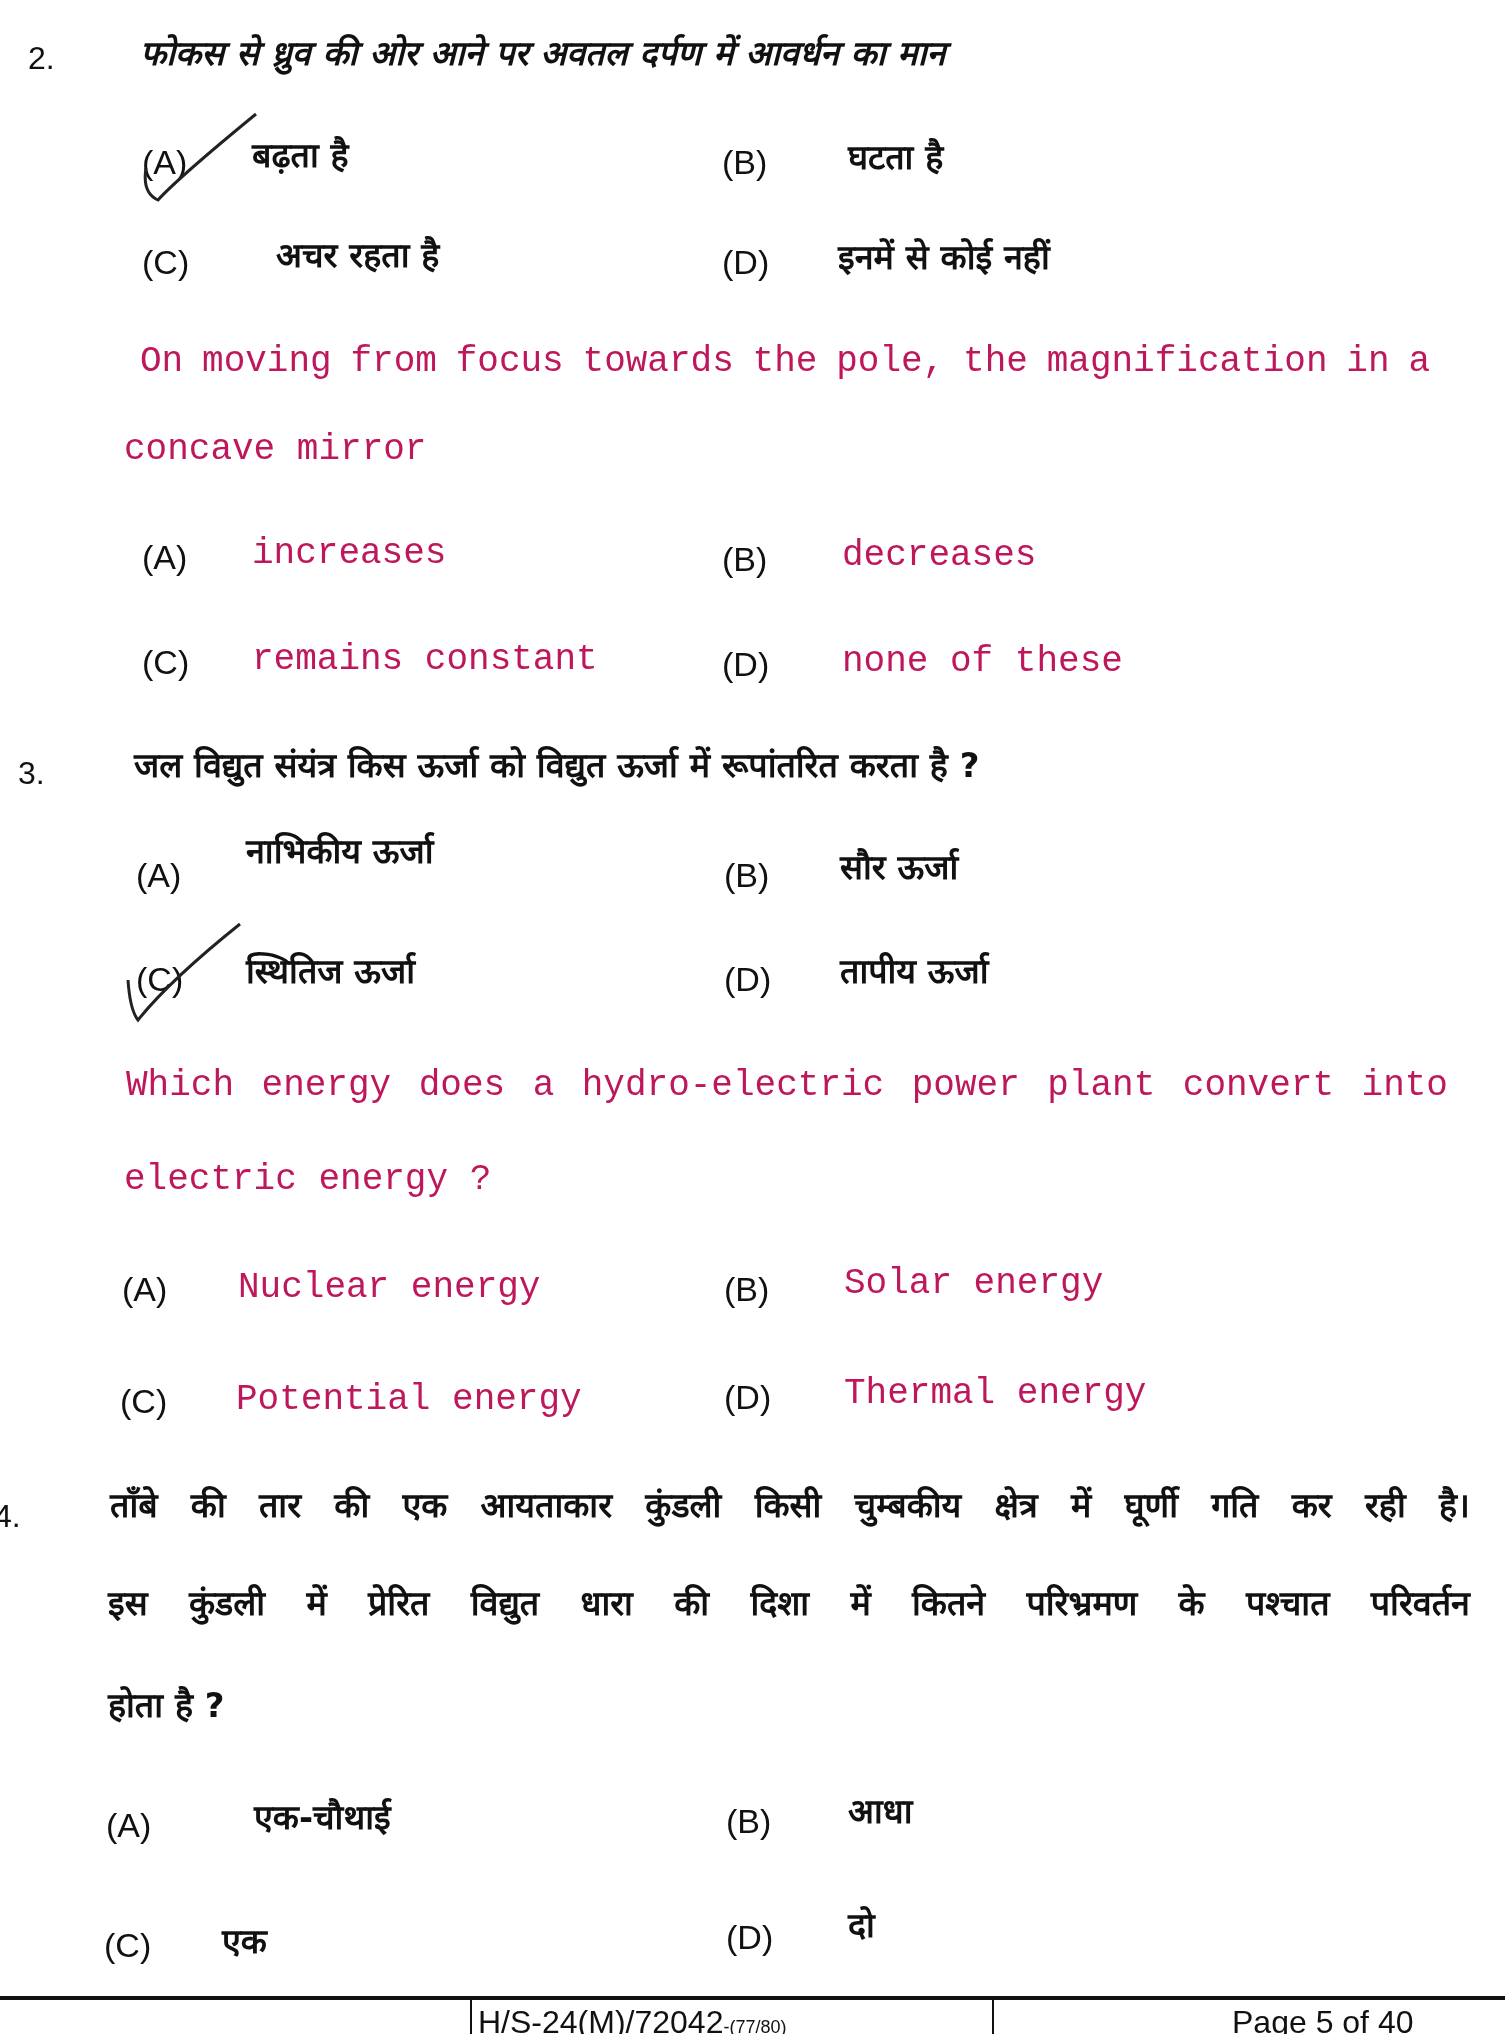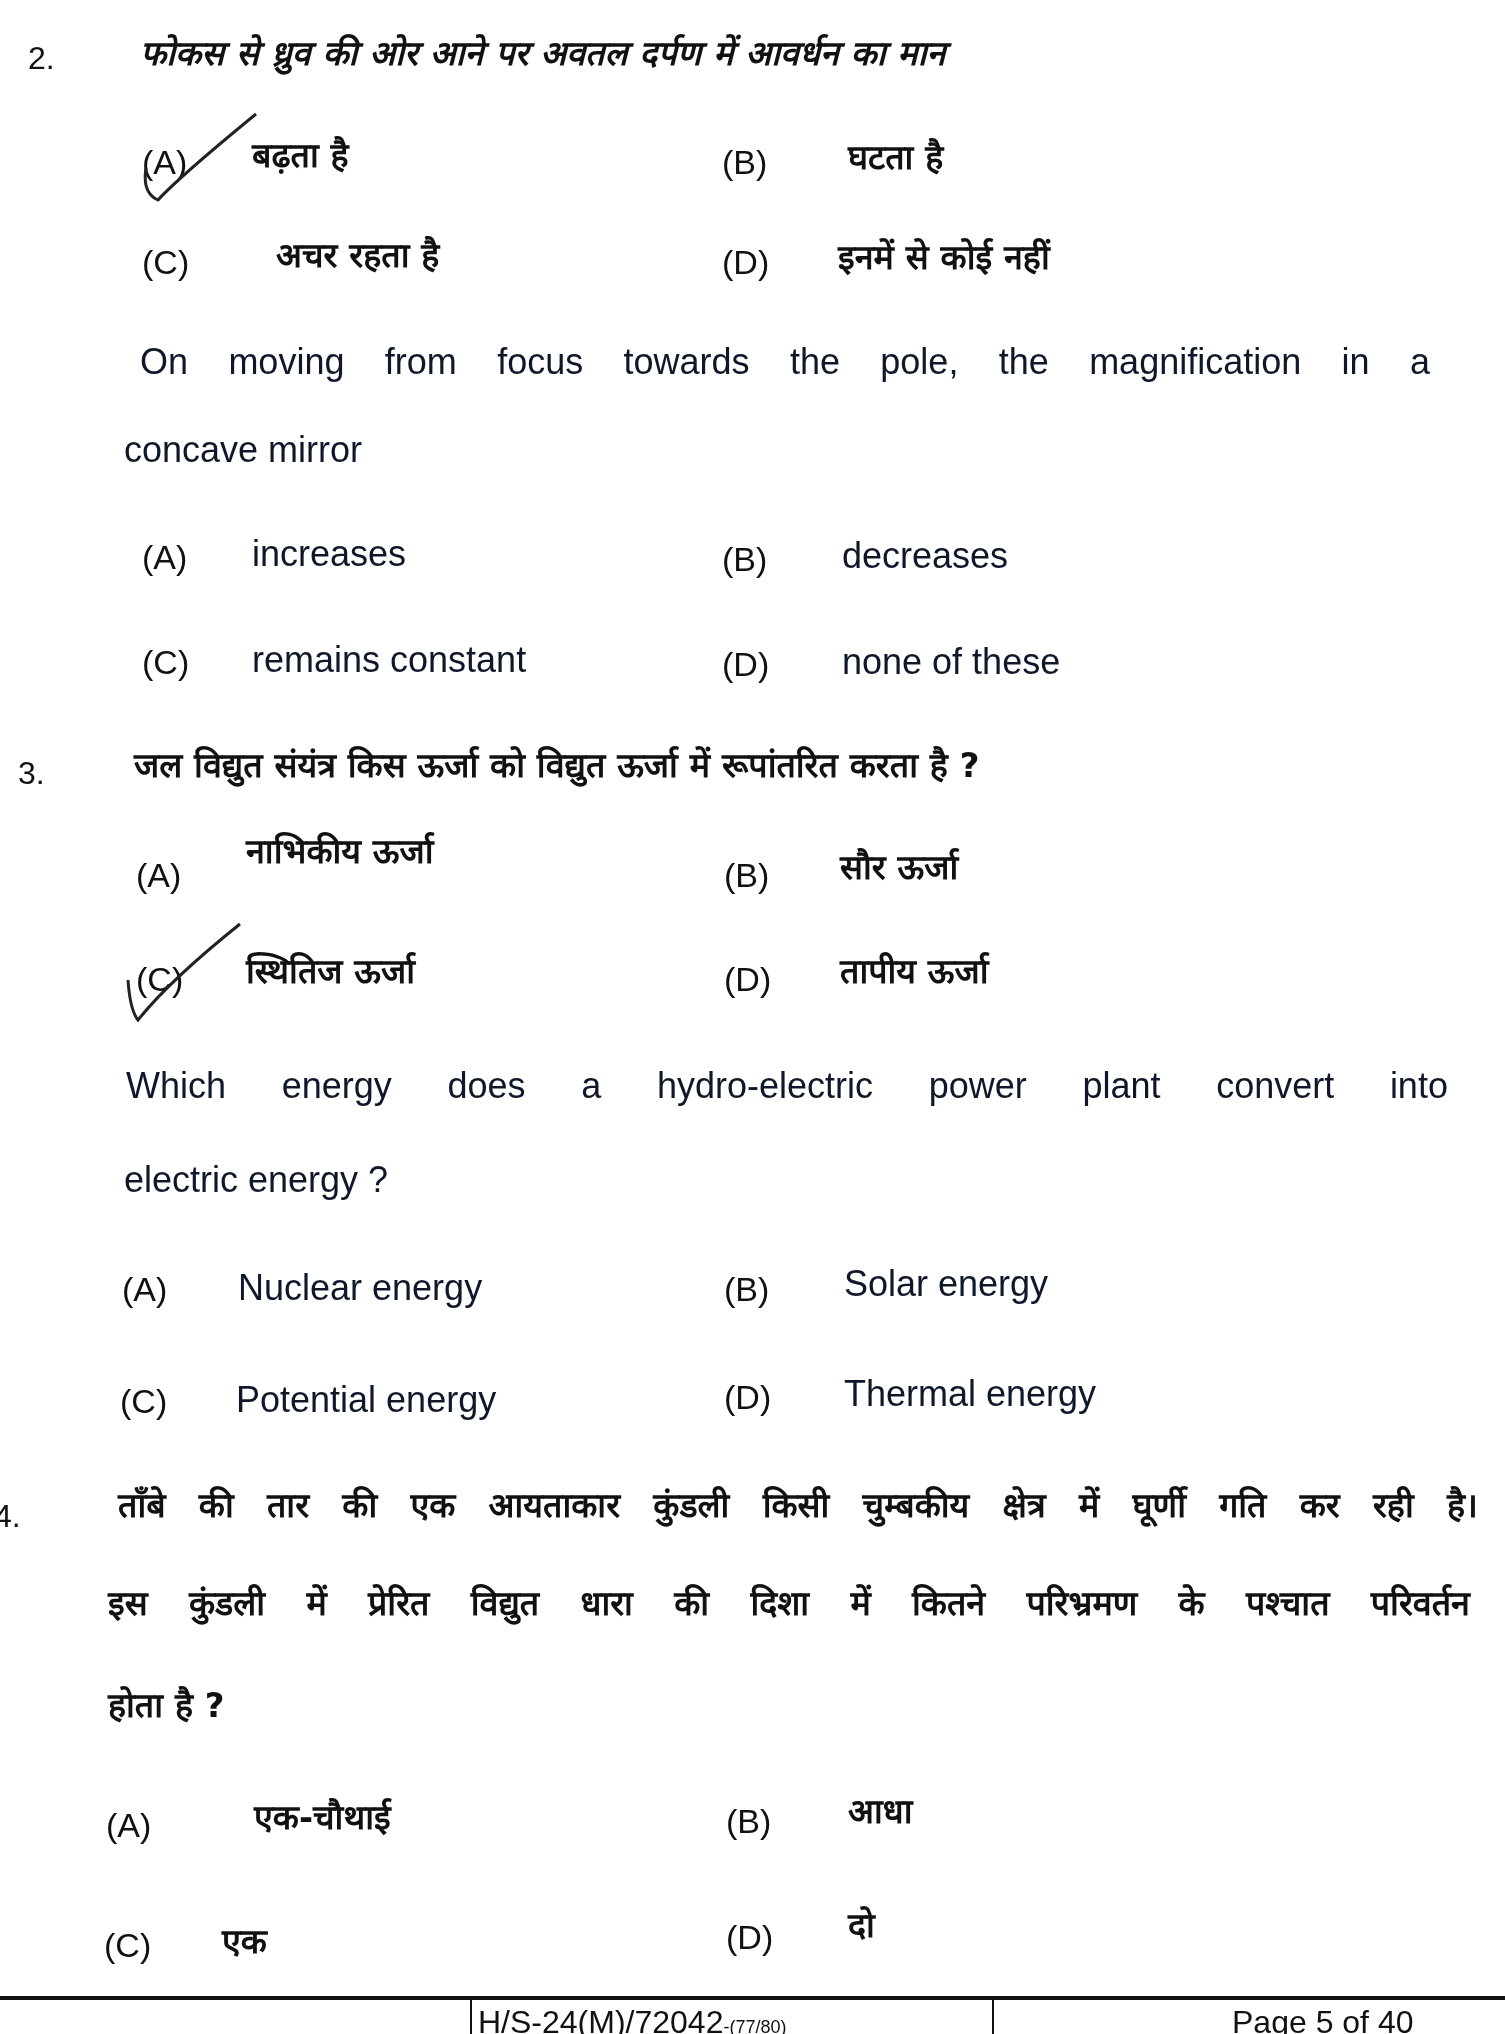--- a/index.html
+++ b/index.html
@@ -1,18 +1,18 @@
 <!DOCTYPE html>
 <html><head>
 <meta charset="utf-8">
 <style>
   html, body { margin: 0; padding: 0; background: #ffffff; }
   body { width: 1505px; height: 2034px; position: relative; overflow: hidden; color: #111; }
   .hi { font-family: "DejaVu Sans", sans-serif; font-weight: bold; font-size: 34px; }
-  .en { font-family: Liberation Sans, sans-serif; font-size: 36px; color: #0f172a; }
+  .en { font-family: Liberation Mono, monospace; font-size: 36px; color: #be185d; }
   .lbl { font-family: "Liberation Sans", sans-serif; font-size: 34px; color: #111; }
   .abs { position: absolute; white-space: nowrap; line-height: 1; }
   .qnum { font-family: "Liberation Sans", sans-serif; font-size: 32px; }
   .just { display: flex; justify-content: space-between; white-space: nowrap; }
   .tick { position: absolute; }
   .footer-line { position: absolute; left: 0; right: 0; top: 1996px; height: 4px; background: #111; }
   .footer-box { position: absolute; left: 470px; top: 2000px; width: 520px; height: 40px; border-left: 2px solid #111; border-right: 2px solid #111; }
   .footer-code { position: absolute; left: 478px; top: 2004px; font-family: "Liberation Sans", sans-serif; font-size: 32px; }
   .footer-code small { font-size: 18px; }
   .footer-page { position: absolute; left: 1232px; top: 2004px; font-family: "Liberation Sans", sans-serif; font-size: 32px; }
@@ -96,21 +96,21 @@
 <div class="abs en" style="left:238px;top:1270px;">Nuclear energy</div>
 <div class="abs lbl" style="left:724px;top:1272px;">(B)</div>
 <div class="abs en" style="left:844px;top:1266px;">Solar energy</div>
 
 <div class="abs lbl" style="left:120px;top:1384px;">(C)</div>
 <div class="abs en" style="left:236px;top:1382px;">Potential energy</div>
 <div class="abs lbl" style="left:724px;top:1380px;">(D)</div>
 <div class="abs en" style="left:844px;top:1376px;">Thermal energy</div>
 
 <div class="abs qnum" style="left:-6px;top:1500px;">4.</div>
-<div class="abs hi just" style="left:110px;top:1488px;width:1360px;margin-left:8px;">
+<div class="abs hi just" style="left:110px;top:1488px;width:1360px;">
     <span>ताँबे</span>
     <span>की</span>
     <span>तार</span>
     <span>की</span>
     <span>एक</span>
     <span>आयताकार</span>
     <span>कुंडली</span>
     <span>किसी</span>
     <span>चुम्बकीय</span>
     <span>क्षेत्र</span>

